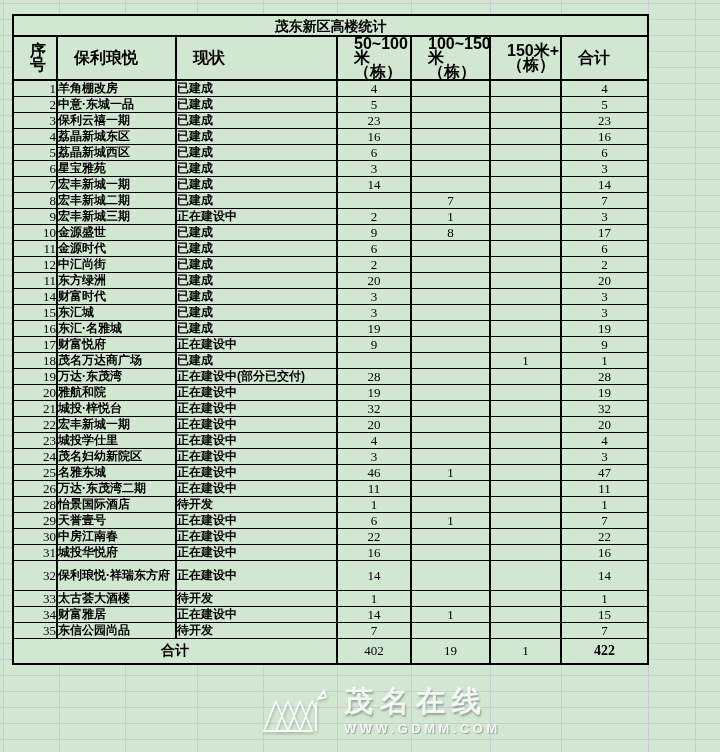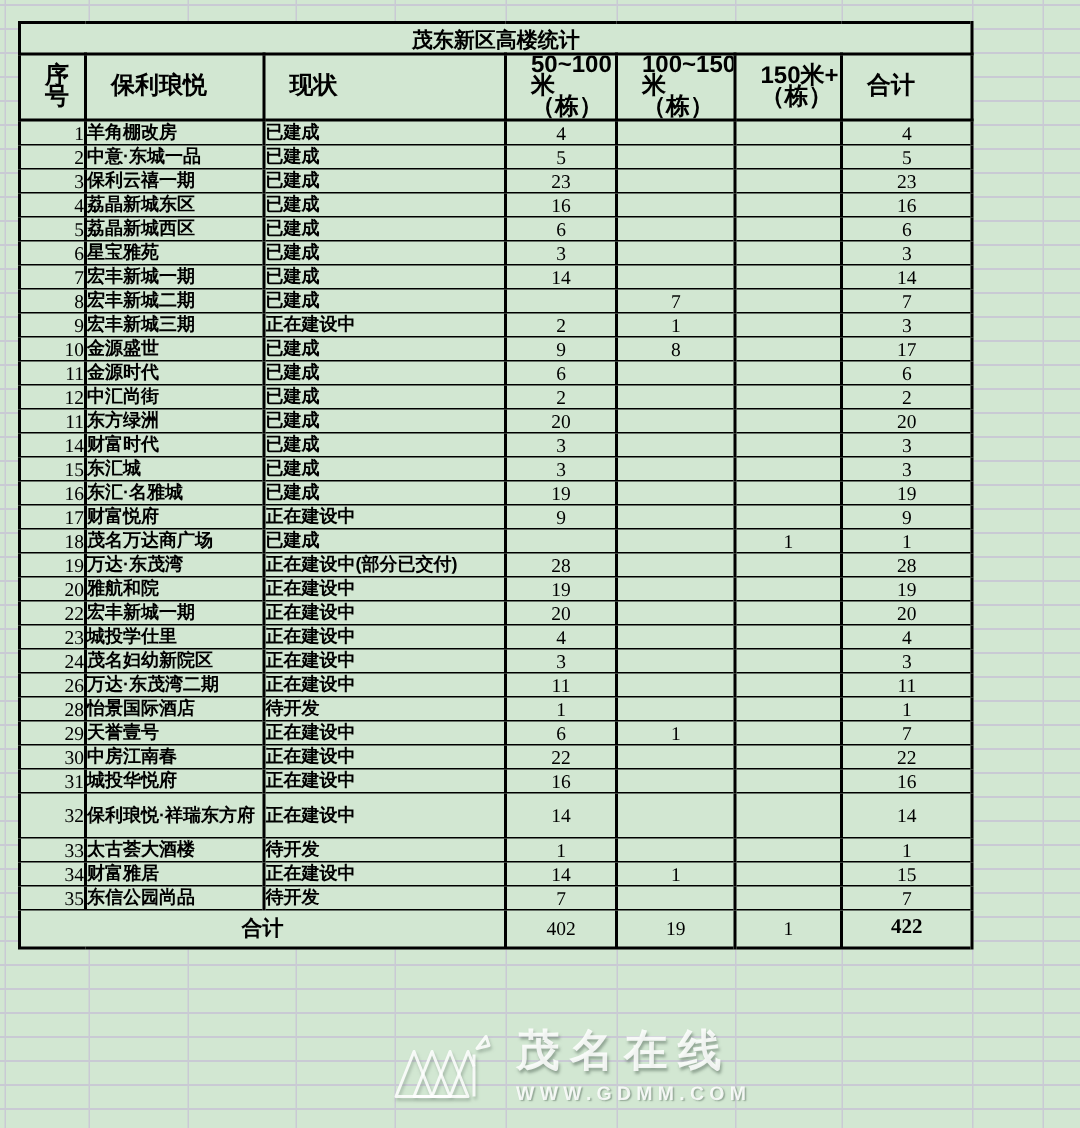--- a/index.html
+++ b/index.html
@@ -299,20 +299,29 @@
         <tr>
           <td class="cell-no">20</td>
           <td class="cell-name">雅航和院</td>
           <td class="cell-status">正在建设中</td>
           <td class="cell-num">19</td>
           <td class="cell-num"></td>
           <td class="cell-num"></td>
           <td class="cell-num">19</td>
         </tr>
         <tr>
+          <td class="cell-no">21</td>
+          <td class="cell-name">城投·梓悦台</td>
+          <td class="cell-status">正在建设中</td>
+          <td class="cell-num">32</td>
+          <td class="cell-num"></td>
+          <td class="cell-num"></td>
+          <td class="cell-num">32</td>
+        </tr>
+        <tr>
           <td class="cell-no">22</td>
           <td class="cell-name">宏丰新城一期</td>
           <td class="cell-status">正在建设中</td>
           <td class="cell-num">20</td>
           <td class="cell-num"></td>
           <td class="cell-num"></td>
           <td class="cell-num">20</td>
         </tr>
         <tr>
           <td class="cell-no">23</td>
@@ -324,20 +333,29 @@
           <td class="cell-num">4</td>
         </tr>
         <tr>
           <td class="cell-no">24</td>
           <td class="cell-name">茂名妇幼新院区</td>
           <td class="cell-status">正在建设中</td>
           <td class="cell-num">3</td>
           <td class="cell-num"></td>
           <td class="cell-num"></td>
           <td class="cell-num">3</td>
+        </tr>
+        <tr>
+          <td class="cell-no">25</td>
+          <td class="cell-name">名雅东城</td>
+          <td class="cell-status">正在建设中</td>
+          <td class="cell-num">46</td>
+          <td class="cell-num">1</td>
+          <td class="cell-num"></td>
+          <td class="cell-num">47</td>
         </tr>
         <tr>
           <td class="cell-no">26</td>
           <td class="cell-name">万达·东茂湾二期</td>
           <td class="cell-status">正在建设中</td>
           <td class="cell-num">11</td>
           <td class="cell-num"></td>
           <td class="cell-num"></td>
           <td class="cell-num">11</td>
         </tr>

